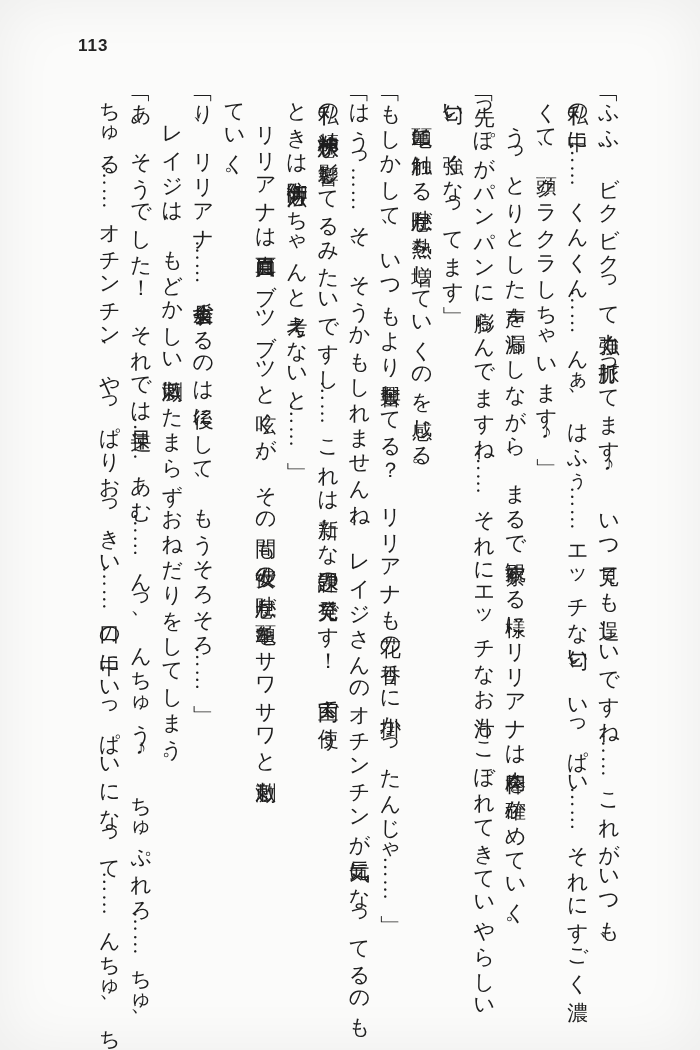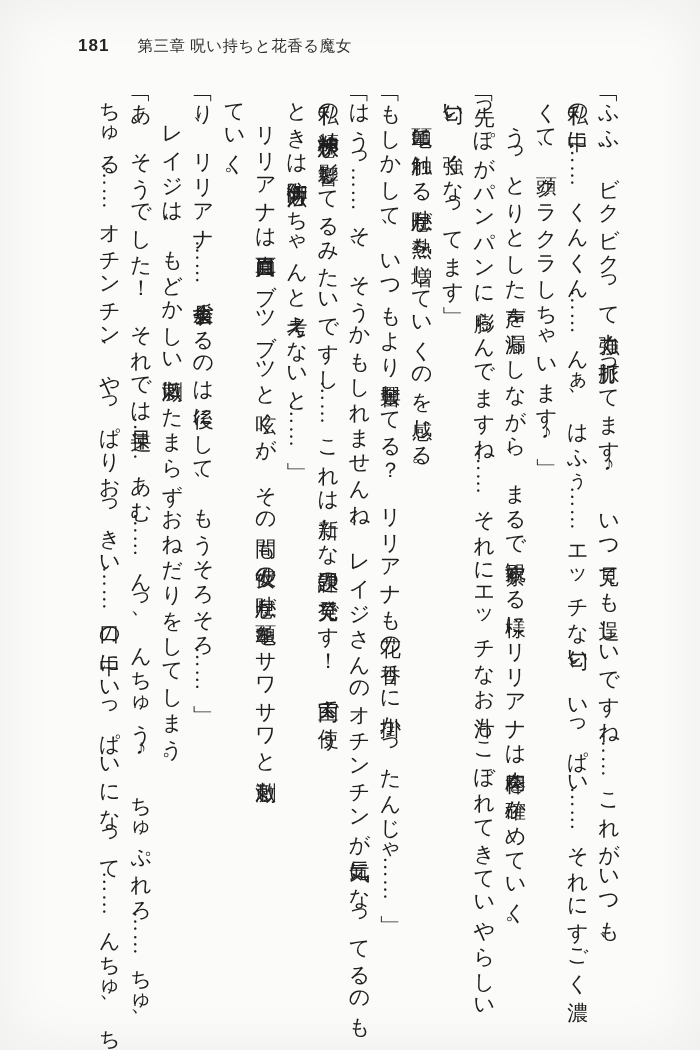--- a/index.html
+++ b/index.html
@@ -62,22 +62,21 @@
   .tcol.indent {
     padding-top: 23px; 
   }
 </style>
 </head>
 <body>
 
 <div class="page">
 
   <div class="running-head">
-    <span class="page-number">181</span>
-    <span class="chapter-title">第三章 呪い持ちと花香る魔女</span>
+    <span class="page-number">113</span>
   </div>
 
   <div class="text-block">
     <div class="tcol">「ふふ、ビクビクって力強く脈打ってます♪　いつ見ても逞しいですね……これがいつも、</div>
     <div class="tcol">私の中に……くんくん……んぁ、はふぅ……エッチな匂い、いっぱい……それにすごく濃</div>
     <div class="tcol">くて、頭クラクラしちゃいます♪」</div>
     <div class="tcol indent">うっとりとした声を漏らしながら、まるで観察する様にリリアナは肉棒を確かめていく。</div>
     <div class="tcol">「先っぽがパンパンに膨らんでますね……それにエッチなお汁もこぼれてきていやらしい</div>
     <div class="tcol">匂い、強くなってます」</div>
     <div class="tcol indent">亀頭に触れる吐息が熱を増していくのを感じる。</div>

